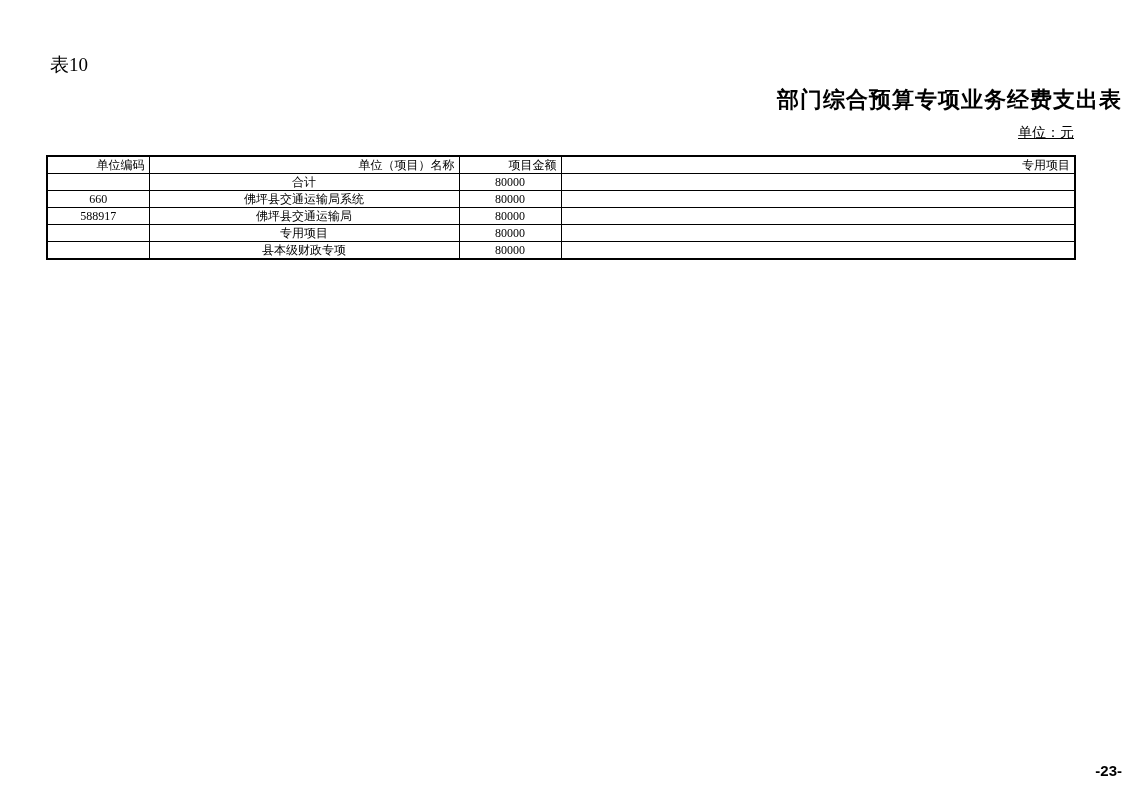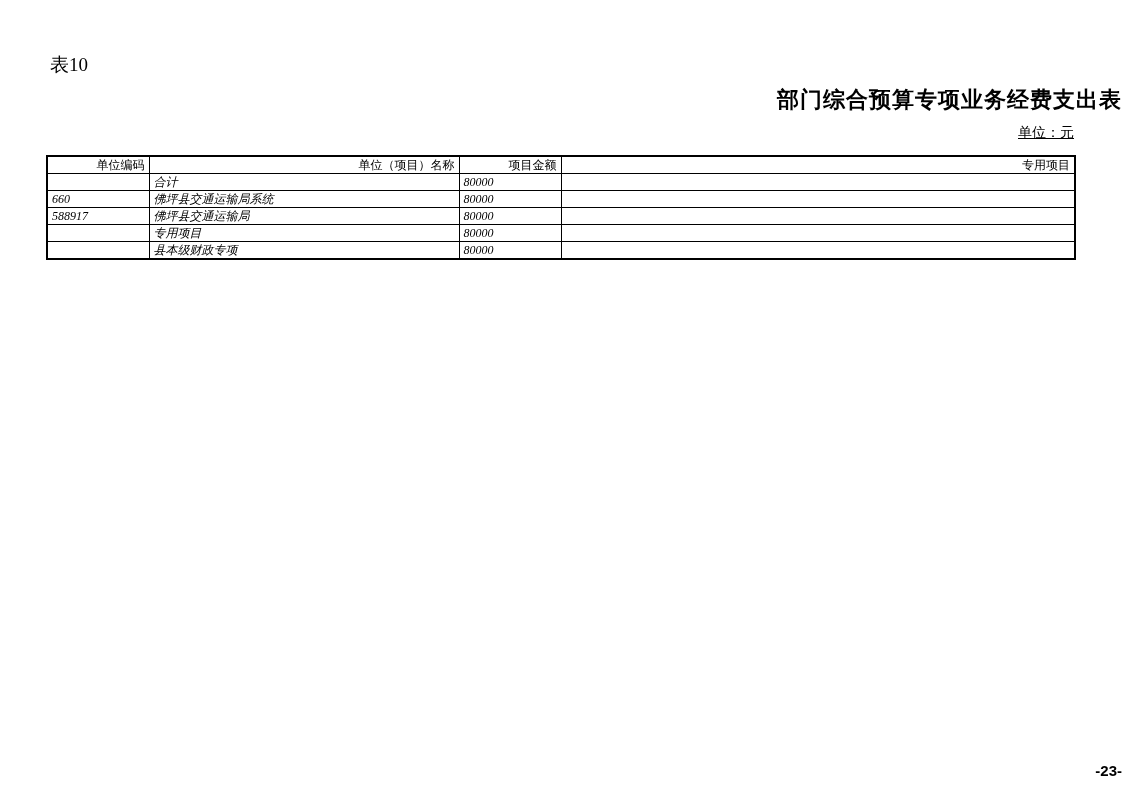--- a/index.html
+++ b/index.html
@@ -54,22 +54,21 @@
     overflow: hidden;
     white-space: nowrap;
     font-family: "Liberation Serif", "DejaVu Serif", serif;
   }
   table.budget th {
     font-weight: normal;
     text-align: right;
   }
   table.budget td {
     font-weight: normal;
-    text-align: left;
-    font-style: italic;
+    text-align: center;
   }
   .col-code   { width: 102px; }
   .col-name   { width: 310px; }
   .col-amount { width: 102px; }
   .col-desc   { width: 514px; }
   .page-number {
     position: absolute;
     left: 0;
     bottom: 14px;
     width: 100%;

